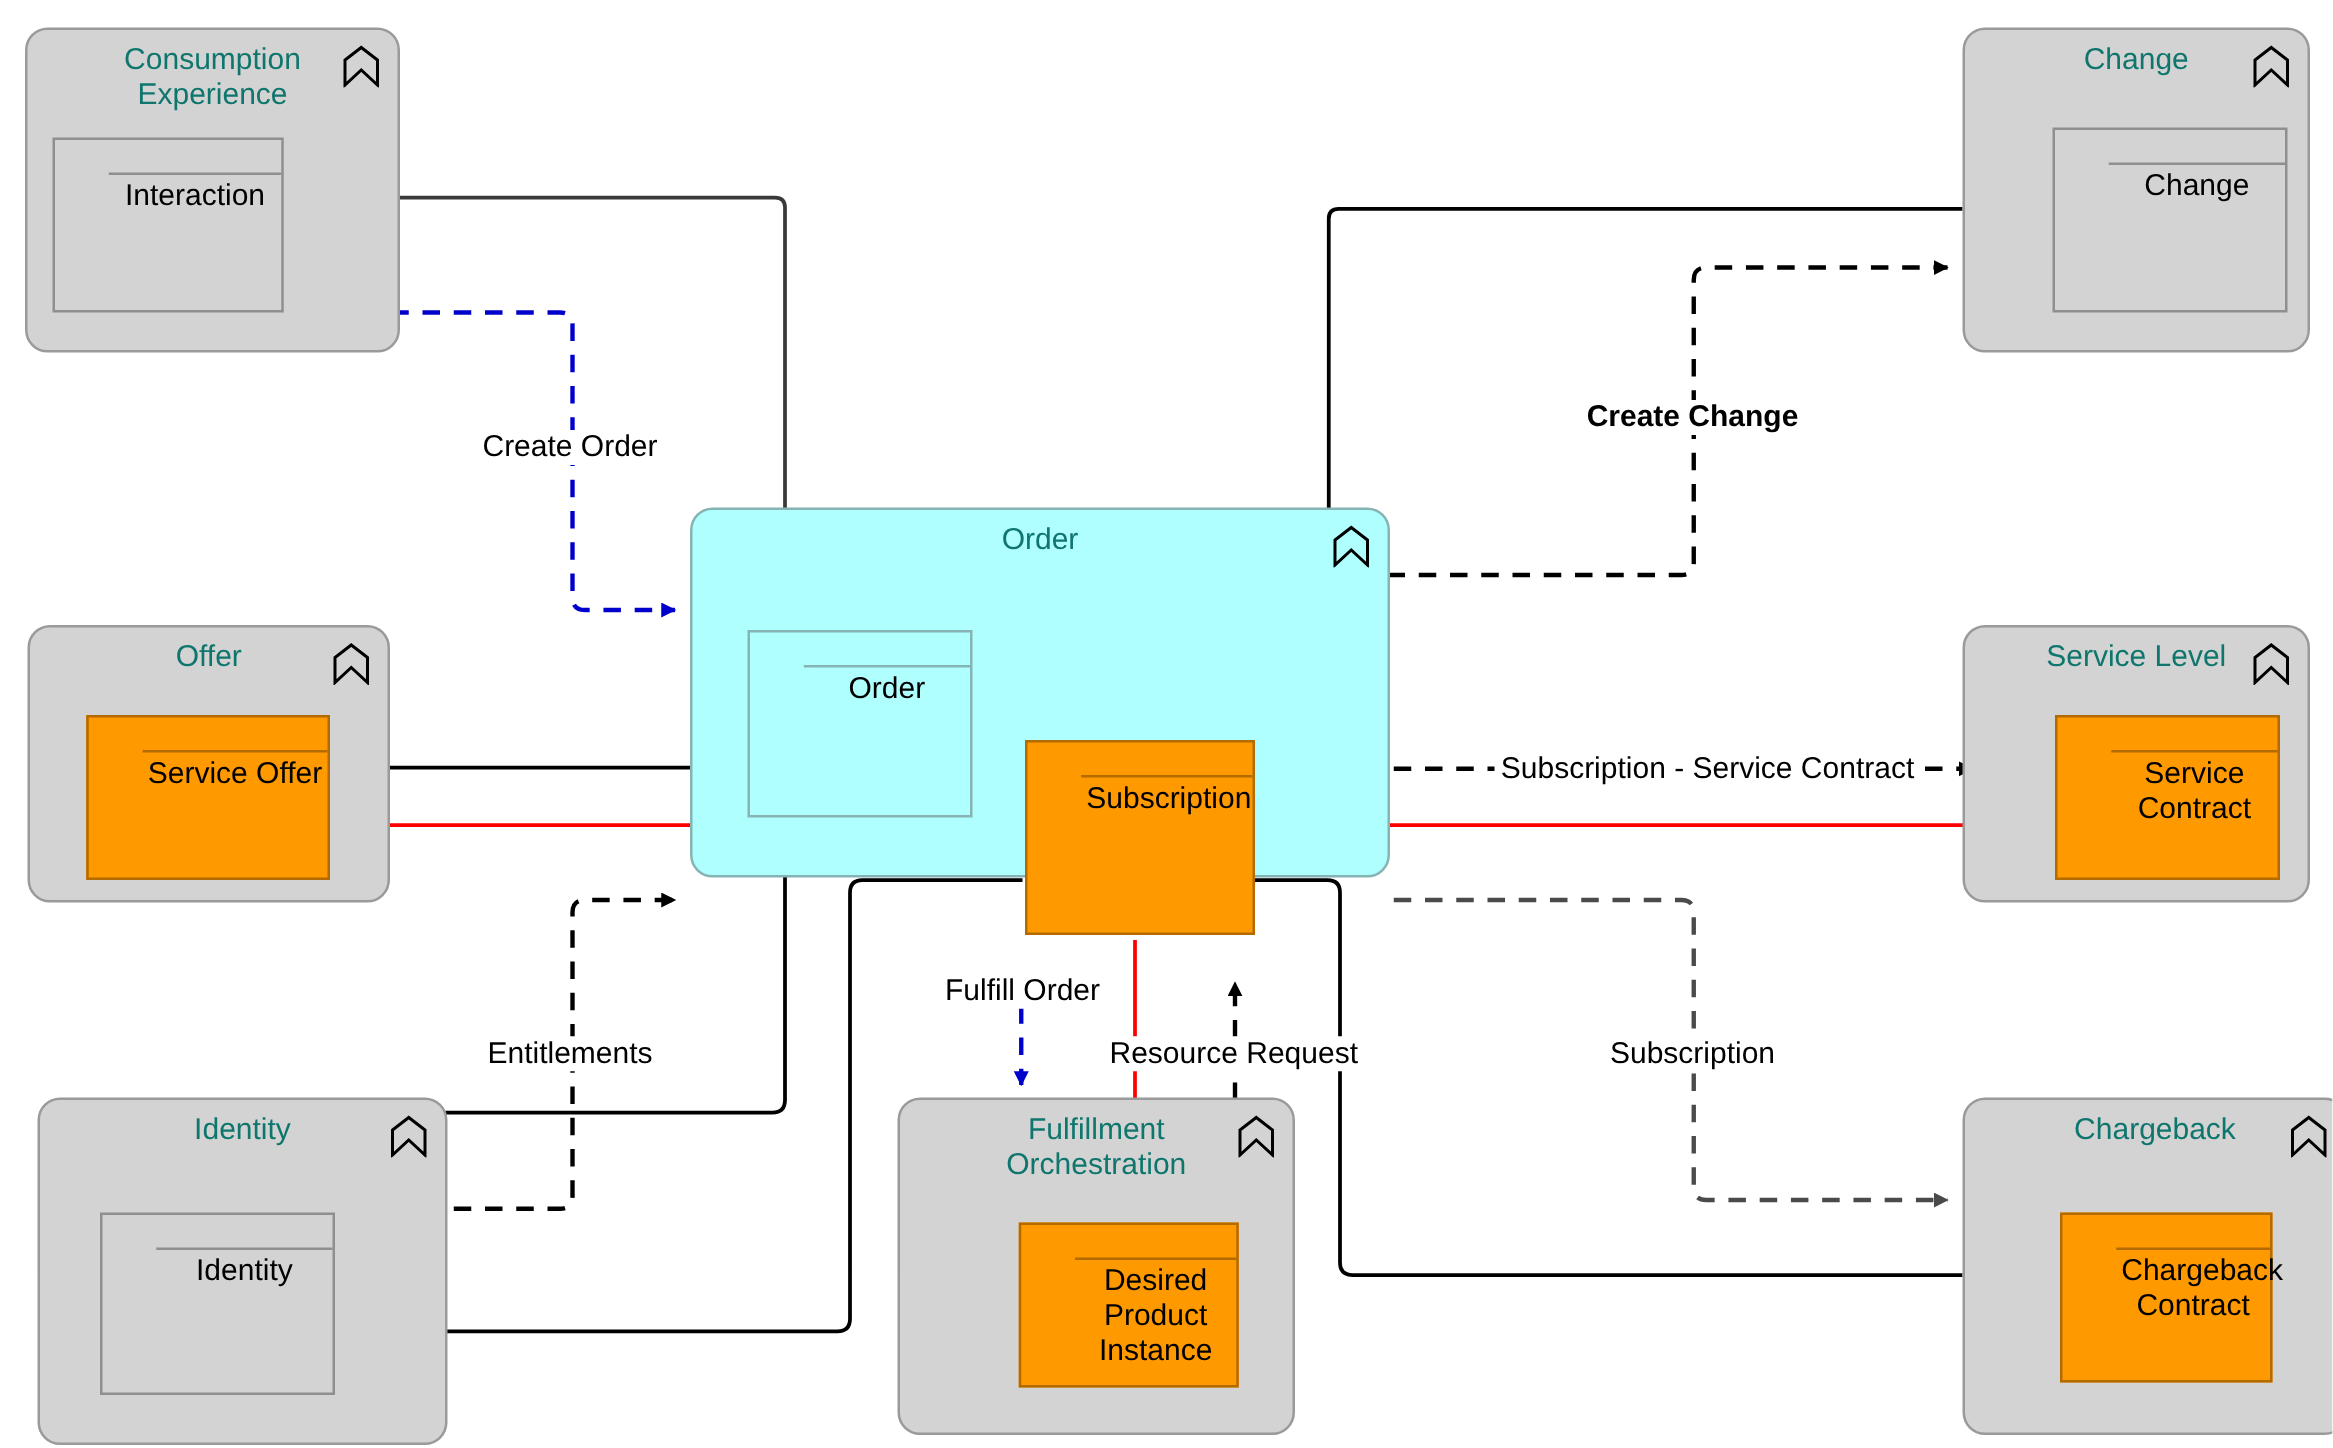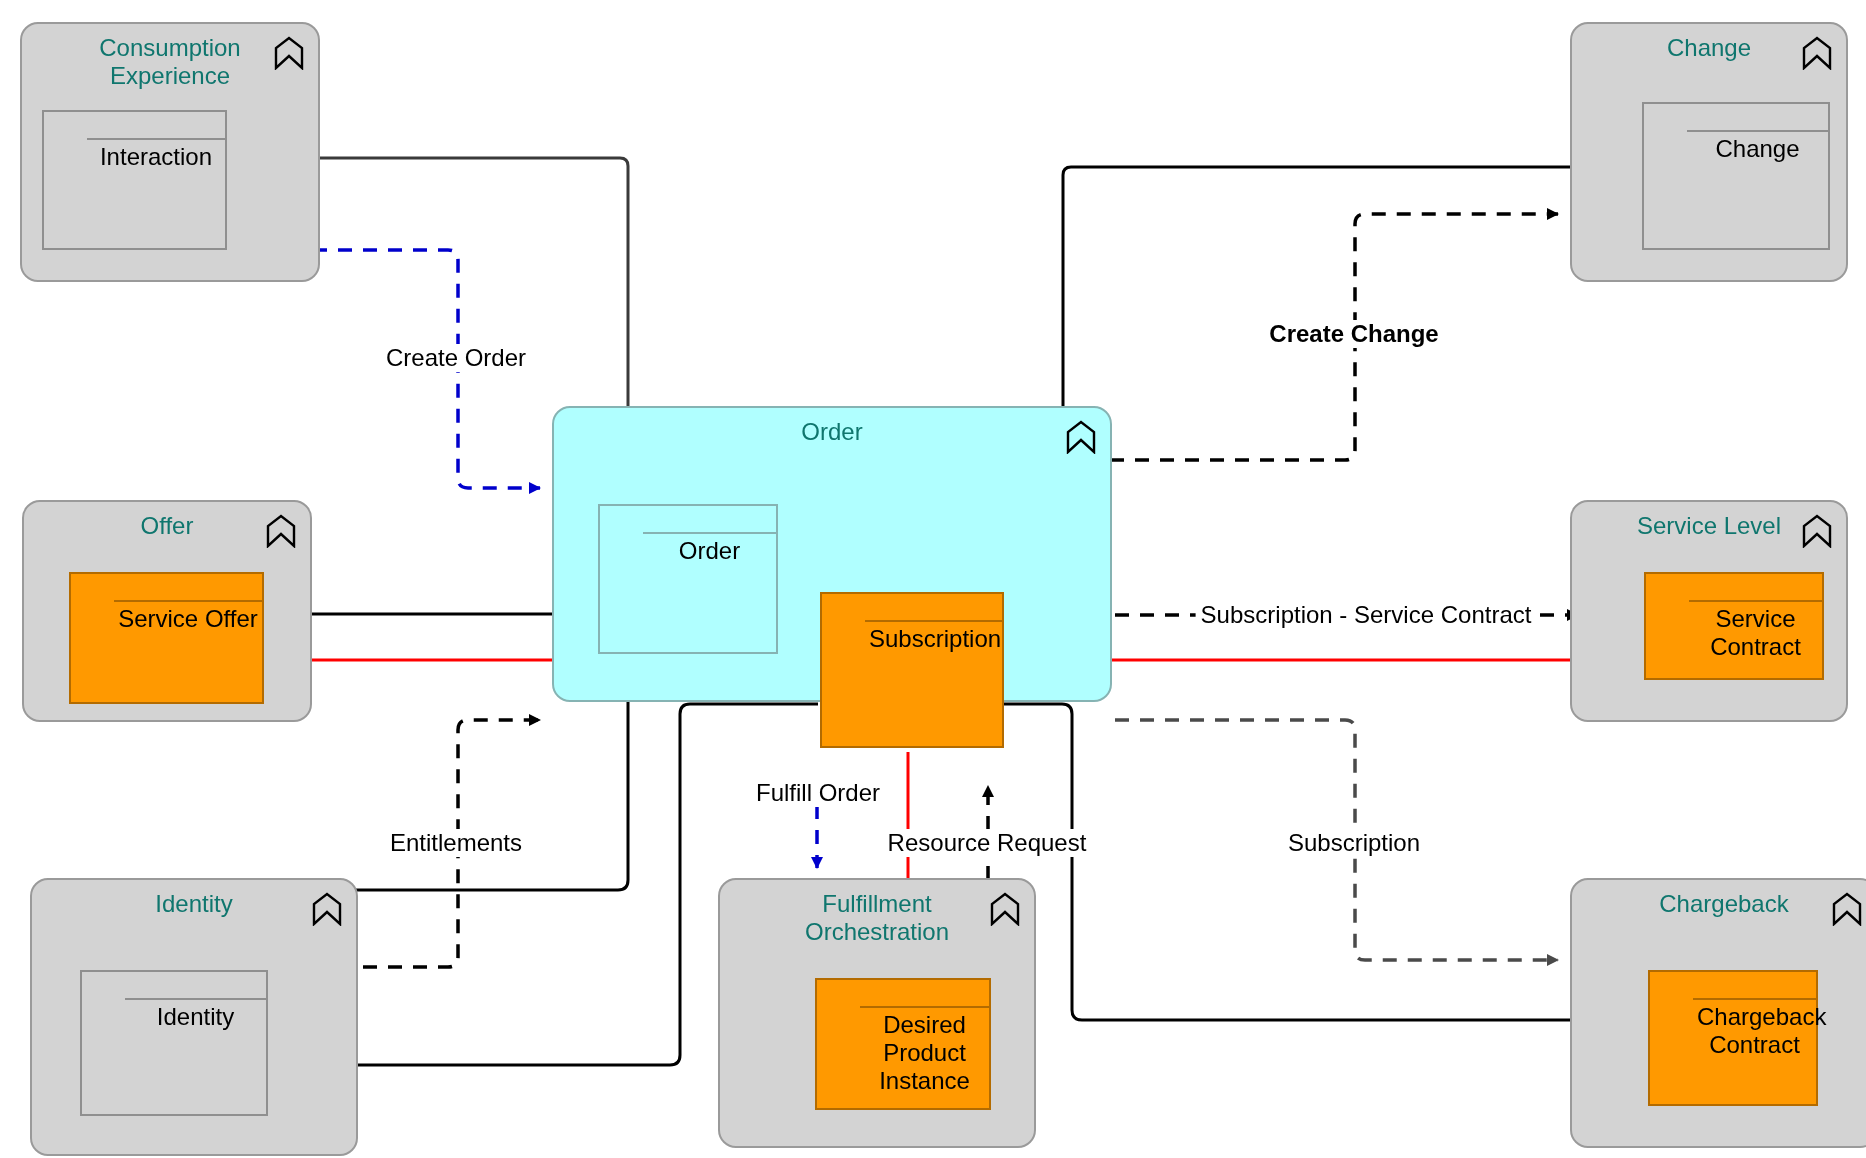--- a/index.html
+++ b/index.html
@@ -237,21 +237,21 @@
       <div class="elem-bar"></div>
       <div class="elem-label">Subscription</div>
     </div>
   </div>
 
   <div class="group" style="left:1570px; top:500px; width:278px; height:222px;">
     <div class="group-title">Service Level</div>
     <svg class="group-icon" viewBox="0 0 30 34" xmlns="http://www.w3.org/2000/svg">
       <path d="M2 32 L2 12 L15 2 L28 12 L28 32 L15 20 Z" fill="none" stroke="#000" stroke-width="2.4"></path>
     </svg>
-    <div class="elem orange" style="left:72px; top:70px; width:180px; height:108px;">
+    <div class="elem orange" style="left:72px; top:70px; width:180px; height:132px;">
       <div class="elem-bar"></div>
       <div class="elem-label">Service
 Contract</div>
     </div>
   </div>
 
   <div class="group" style="left:30px; top:878px; width:328px; height:278px;">
     <div class="group-title">Identity</div>
     <svg class="group-icon" viewBox="0 0 30 34" xmlns="http://www.w3.org/2000/svg">
       <path d="M2 32 L2 12 L15 2 L28 12 L28 32 L15 20 Z" fill="none" stroke="#000" stroke-width="2.4"></path>

